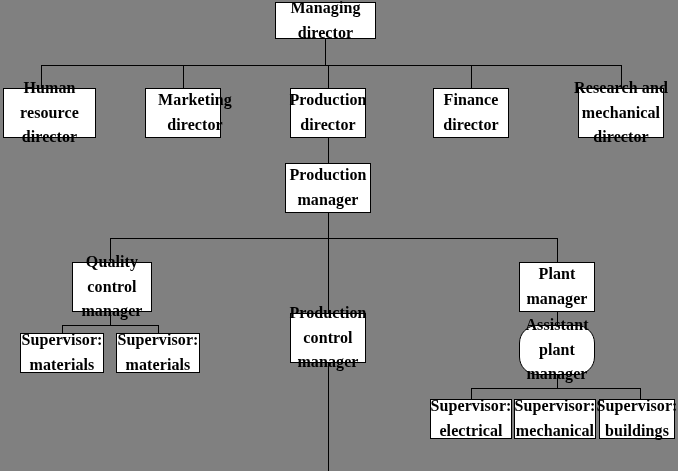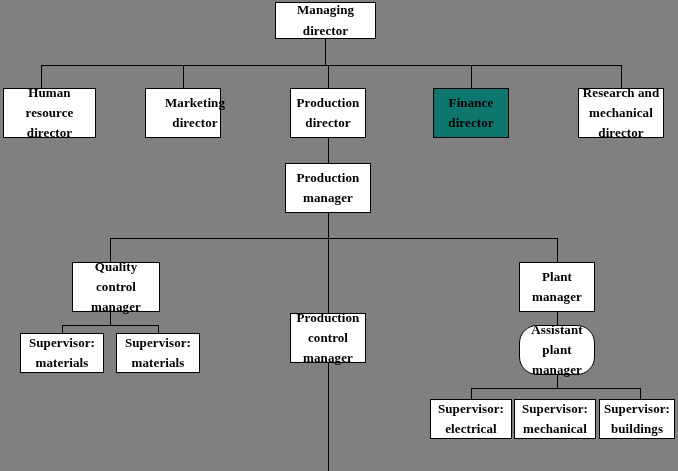--- a/index.html
+++ b/index.html
@@ -21,21 +21,21 @@
     box-sizing: border-box;
     background: #ffffff;
     border: 1px solid #000000;
     display: flex;
     flex-direction: column;
     align-items: center;
     justify-content: center;
     text-align: center;
     color: #000000;
     font-weight: bold;
-    font-size: 13px;
+    font-size: 16px;
     line-height: 1.55;
     letter-spacing: 0.1px;
     z-index: 2;
   }
   .node .ln { display: block; white-space: nowrap; }
   .vline {
     position: absolute;
     width: 1px;
     background: #000000;
     z-index: 1;
@@ -83,34 +83,34 @@
       <span class="ln">director</span>
     </div>
     <div class="node" style="left: 145px; top: 88px; width: 76px; height: 50px; background: rgb(255, 255, 255); border-color: rgb(0, 0, 0); padding-left: 24px;">
       <span class="ln">Marketing</span>
       <span class="ln">director</span>
     </div>
     <div class="node" style="left: 290px; top: 88px; width: 76px; height: 50px; background: rgb(255, 255, 255); border-color: rgb(0, 0, 0);">
       <span class="ln">Production</span>
       <span class="ln">director</span>
     </div>
-    <div class="node" style="left: 433px; top: 88px; width: 76px; height: 50px; background: #0f766e; border-color: rgb(0, 0, 0);">
+    <div class="node" style="left: 433px; top: 88px; width: 76px; height: 50px; background: #ffffff; border-color: rgb(0, 0, 0);">
       <span class="ln">Finance</span>
       <span class="ln">director</span>
     </div>
     <div class="node" style="left: 578px; top: 88px; width: 86px; height: 50px; background: rgb(255, 255, 255); border-color: rgb(0, 0, 0);">
       <span class="ln">Research and</span>
       <span class="ln">mechanical</span>
       <span class="ln">director</span>
     </div>
     <div class="node" style="left: 285px; top: 163px; width: 86px; height: 50px; background: rgb(255, 255, 255); border-color: rgb(0, 0, 0);">
       <span class="ln">Production</span>
       <span class="ln">manager</span>
     </div>
-    <div class="node" style="left: 72px; top: 262px; width: 88px; height: 50px; background: rgb(255, 255, 255); border-color: rgb(0, 0, 0);">
+    <div class="node" style="left: 72px; top: 262px; width: 80px; height: 50px; background: rgb(255, 255, 255); border-color: rgb(0, 0, 0);">
       <span class="ln">Quality</span>
       <span class="ln">control</span>
       <span class="ln">manager</span>
     </div>
     <div class="node" style="left: 519px; top: 262px; width: 76px; height: 50px; background: rgb(255, 255, 255); border-color: rgb(0, 0, 0);">
       <span class="ln">Plant</span>
       <span class="ln">manager</span>
     </div>
     <div class="node" style="left: 20px; top: 333px; width: 84px; height: 40px; background: rgb(255, 255, 255); border-color: rgb(0, 0, 0);">
       <span class="ln">Supervisor:</span>

